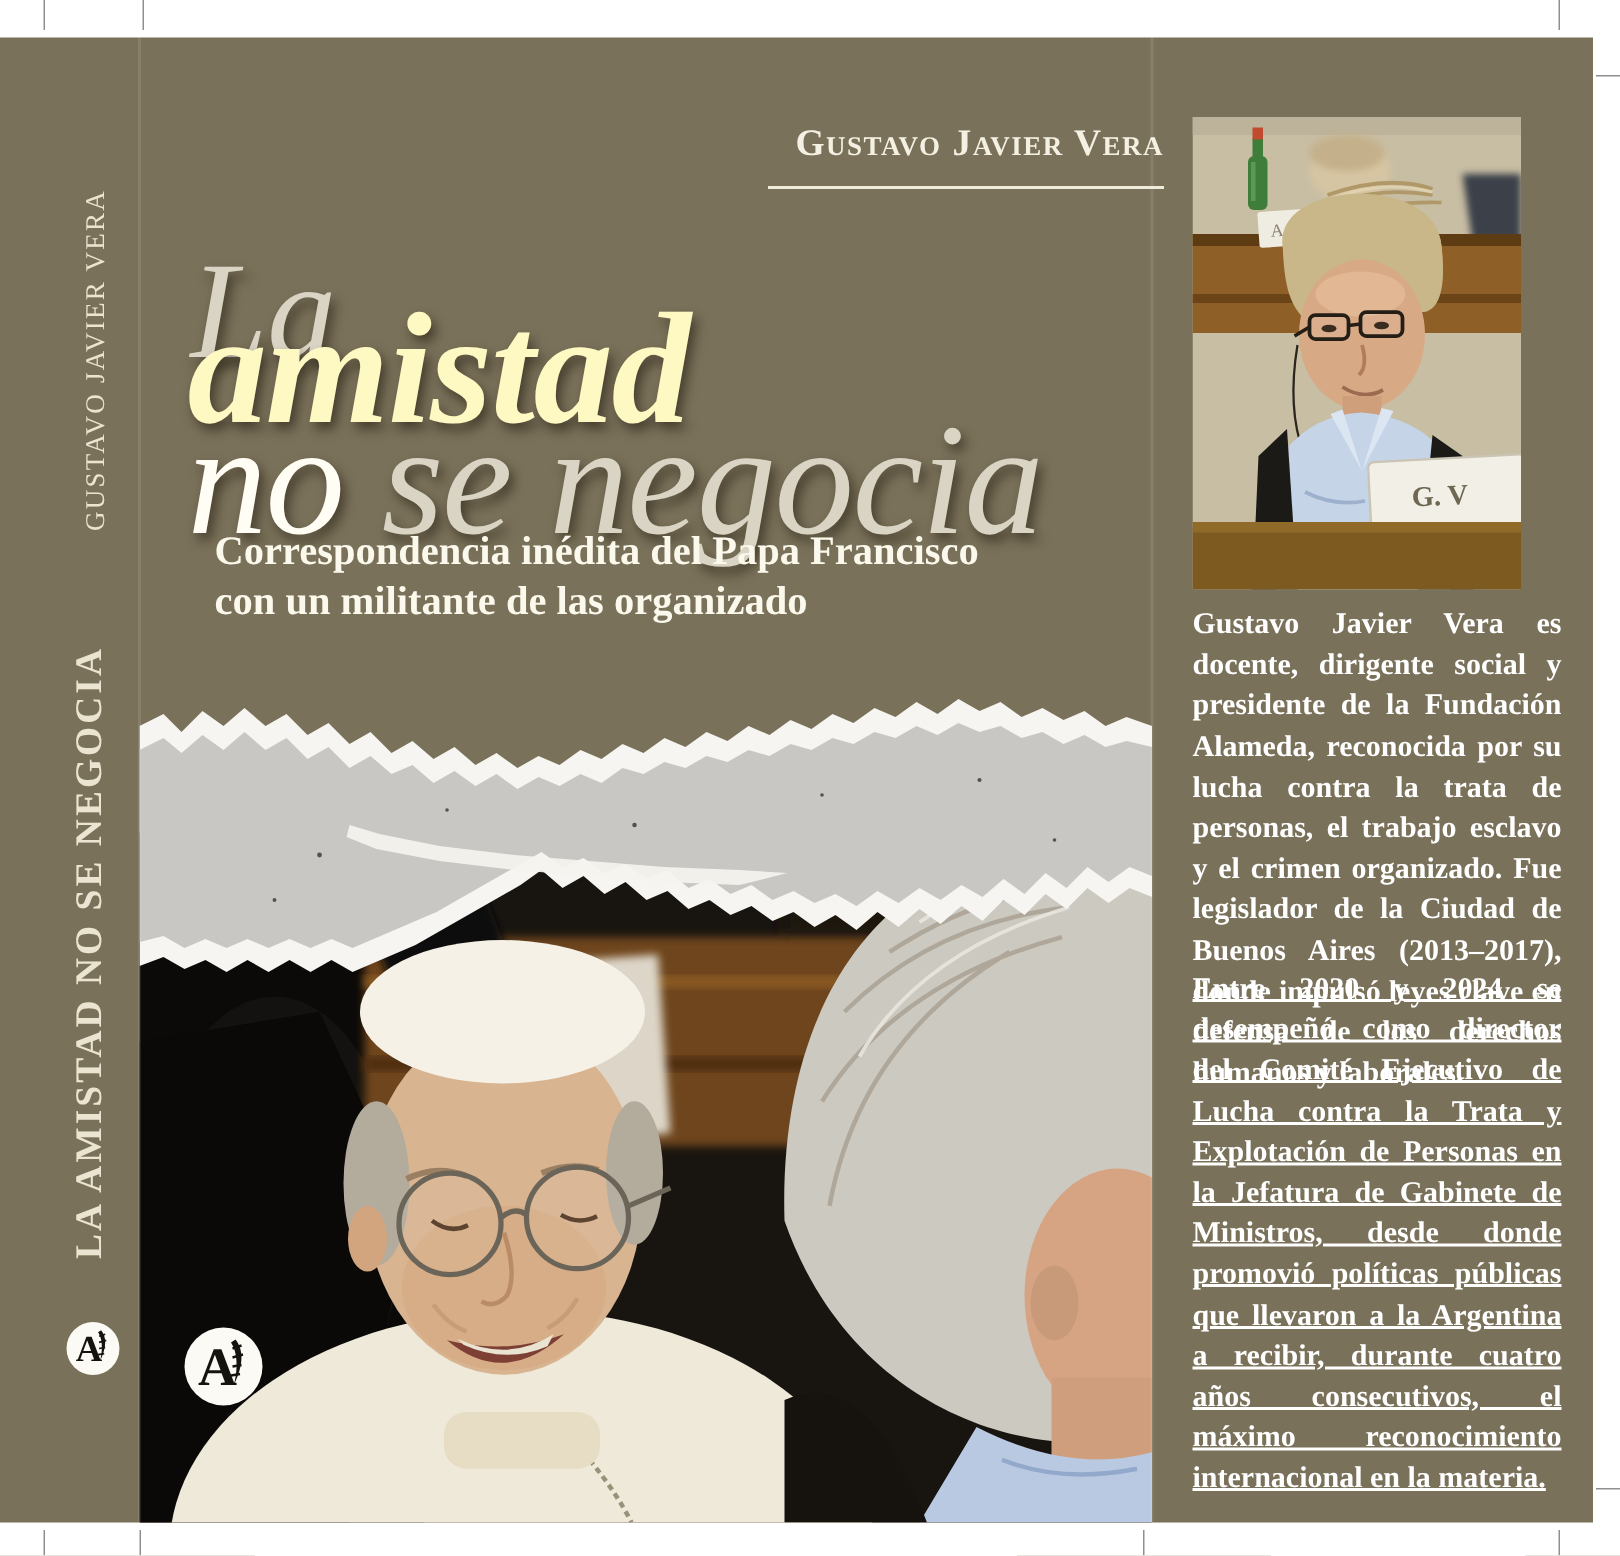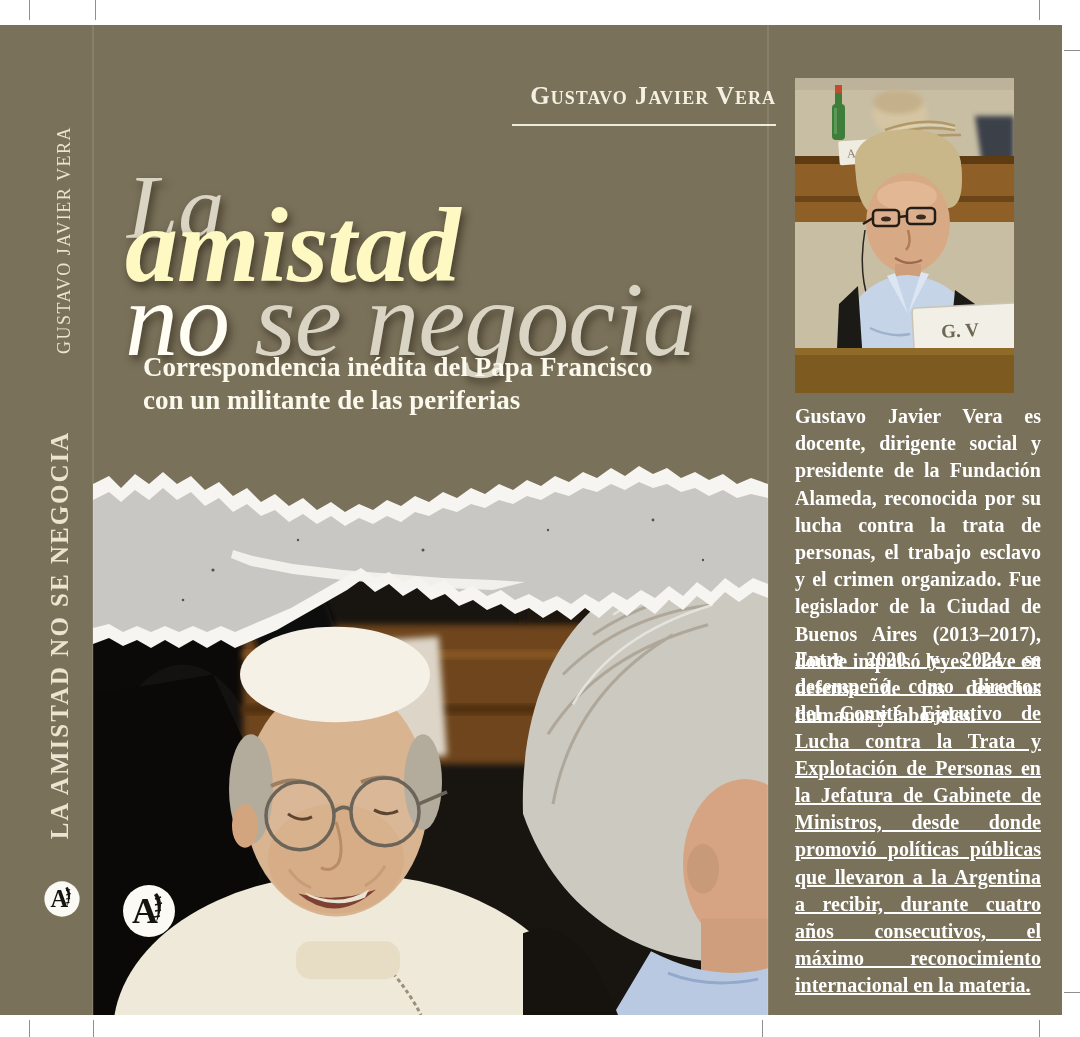--- a/index.html
+++ b/index.html
@@ -88,21 +88,21 @@
       <div class="cover-author-rule"></div>
 
       <div class="title">
         <div class="t1">La</div>
         <div class="t2">amistad</div>
         <div class="t3"><span class="no">no</span><span class="rest">se negocia</span></div>
       </div>
 
       <div class="subtitle">
         <div>Correspondencia inédita del Papa Francisco</div>
-        <div>con un militante de las periferias</div>
+        <div>con un militante de las organizado</div>
       </div>
 
       <svg class="cover-photo" viewBox="0 0 675 462" preserveAspectRatio="none">
         <defs>
           <filter id="b3">
               <feGaussianBlur stdDeviation="3"></feGaussianBlur>
             </filter>
           <filter id="b6">
               <feGaussianBlur stdDeviation="6"></feGaussianBlur>
             </filter>

